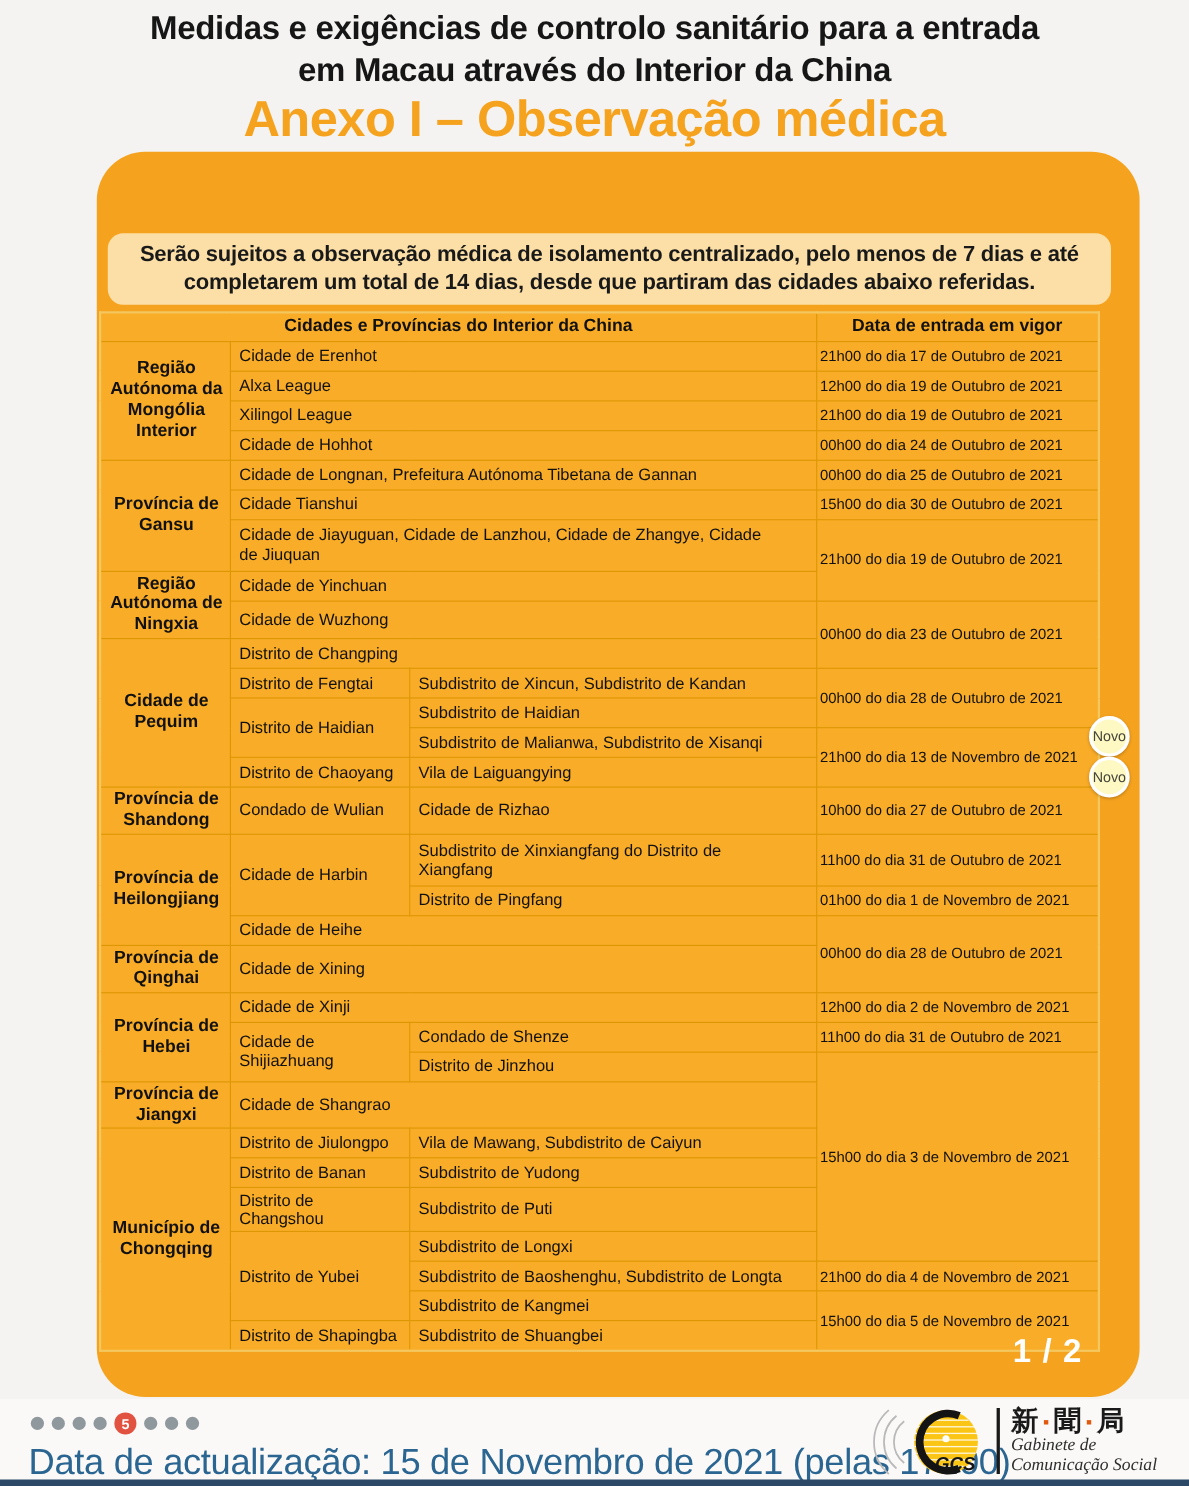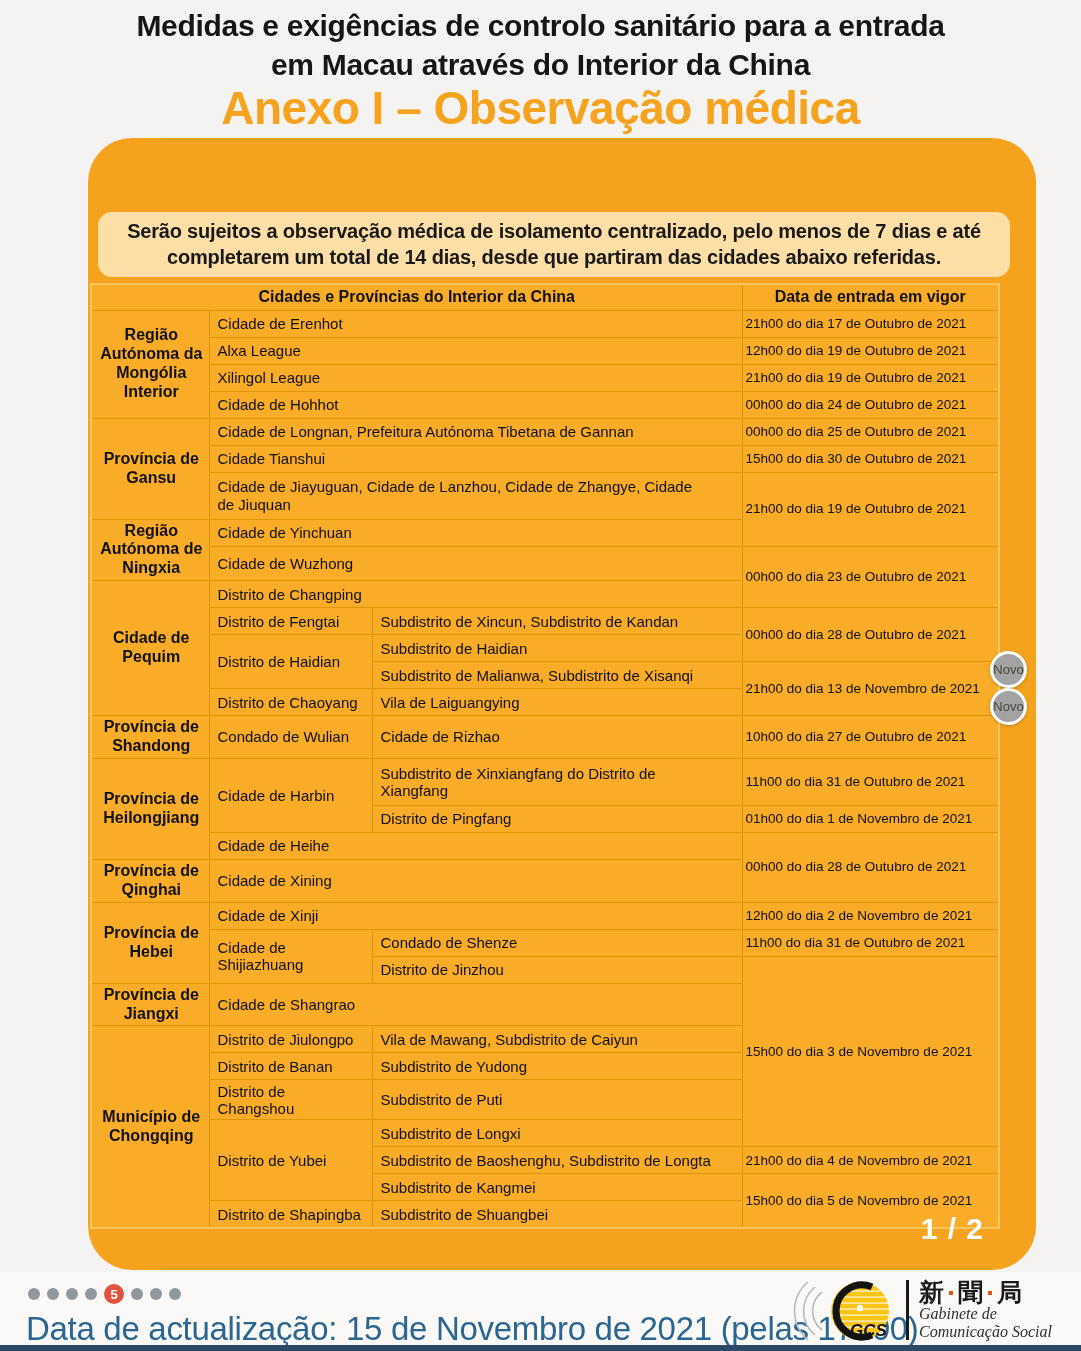--- a/index.html
+++ b/index.html
@@ -43,21 +43,21 @@
   td.place{font-size:15px;padding:2px 6px 2px 8px;line-height:1.15;white-space:pre-line;text-align:left;}
   td.region{
     font-size:16px;font-weight:700;color:#15695C;
     padding:2px 4px 2px 6px;line-height:1.18;white-space:pre-line;text-align:center;margin-left:18px;
   }
   td.date{font-size:13.5px;padding:2px 3px 2px 3px;line-height:1.15;text-align:left;}
 
   
   .novo-badge{
     position:absolute;left:902px;width:37px;height:37px;box-sizing:border-box;
-    background:#a3a3a3;border:3px solid #FFFFFF;border-radius:50%;
+    background:#fef9c3;border:3px solid #FFFFFF;border-radius:50%;
     display:flex;align-items:center;justify-content:center;
     font-size:13px;color:#45453C;box-shadow:0 1px 3px rgba(0,0,0,0.25);
   }
   .novo-b1{top:513px;}
   .novo-b2{top:550px;}
 
   
   .exemption{
     position:absolute;top:1073px;left:0;width:100%;
     text-align:center;color:#8E2BD0;font-weight:700;font-size:24px;line-height:1.2;letter-spacing:-0.2px;

